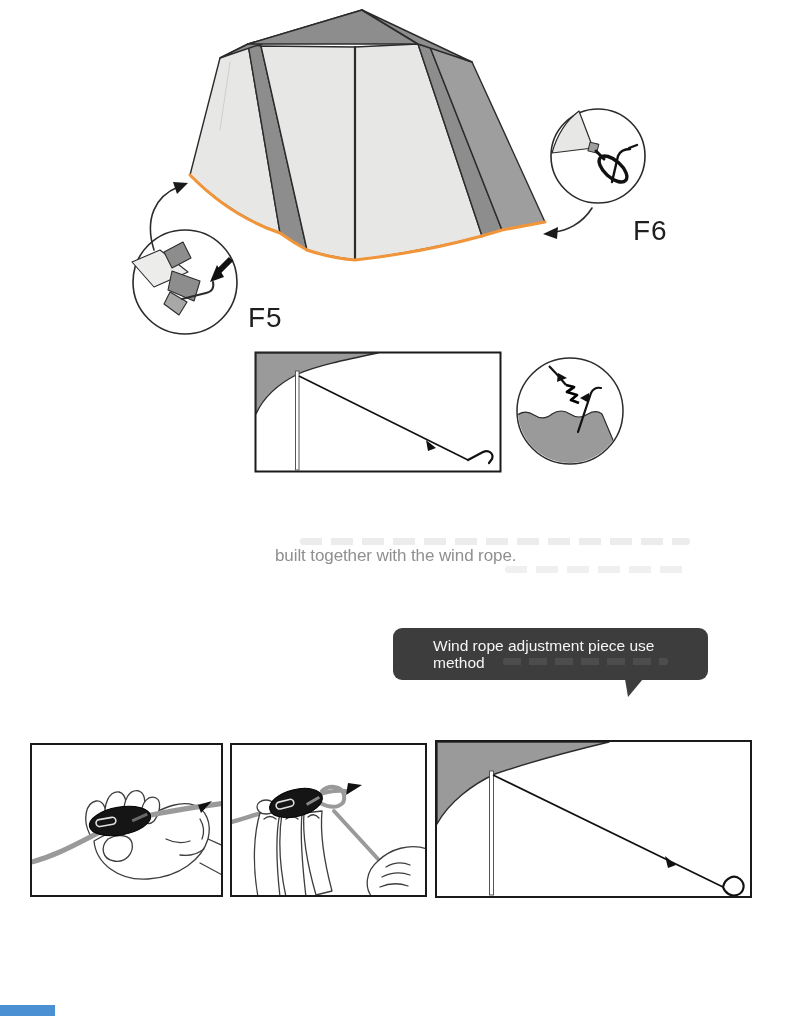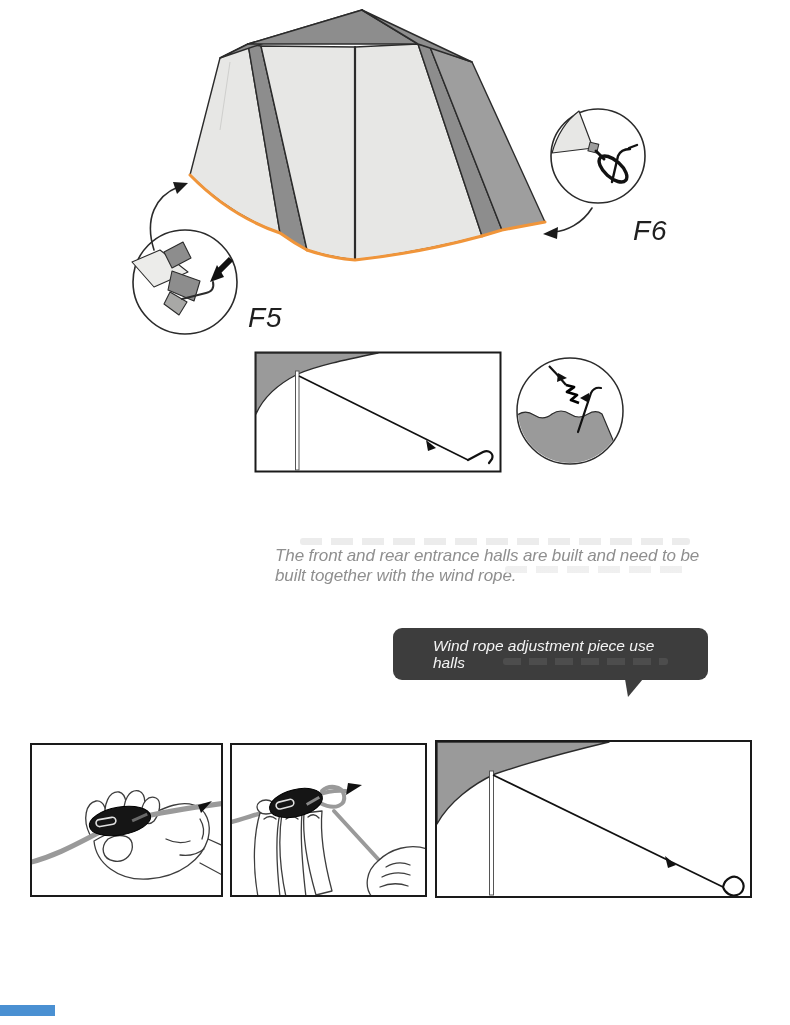--- a/index.html
+++ b/index.html
@@ -1,17 +1,17 @@
 <!DOCTYPE html>
 <html style="--outline: #2b2b2b; --tent-light: #e7e7e5; --tent-gray: #8d8d8d; --tent-gray-side: #9e9e9e; --trim-orange: #f0953a; --ground-gray: #9a9a9a; --rope-gray: #9a9a9a; --text-gray: #8f8f8f; --tooltip-bg: #3d3d3d; --tooltip-text: #f5f5f5; --panel-border: #1a1a1a; --accent-blue: #4a90d2;"><head>
 <meta charset="utf-8">
 <style>
   html,body{margin:0;padding:0;background:#fff;}
   .canvas{position:relative;width:790px;height:1025px;background:#fff;overflow:hidden;
-          font-family:"Liberation Sans",sans-serif;font-style:italic;}
+          font-family:"Liberation Sans",sans-serif;}
   .abs{position:absolute;}
   svg{display:block;}
   .ln{stroke:var(--outline);stroke-linejoin:round;stroke-linecap:round;}
   .callout-label{font-family:"Liberation Sans",sans-serif;font-size:28px;font-weight:500;
                  fill:#1f1f1f;letter-spacing:1px;}
   .desc{color:var(--text-gray);font-size:17px;line-height:1.18;letter-spacing:-0.1px;}
   .ghost{background:repeating-linear-gradient(90deg,#ececec 0 22px,transparent 22px 31px);
          border-radius:3px;}
   .tooltip{background:var(--tooltip-bg);color:var(--tooltip-text);border-radius:9px;
            font-size:15.5px;line-height:1.12;padding:9px 12px 9px 40px;box-sizing:border-box;}
@@ -103,28 +103,27 @@
       <path d="M309,26 C317,34 321,39 326,45" stroke="#111" stroke-width="2.2" fill="none"></path>
       <path d="M326,45 l8,2 l-7,5 l10,3 l-6,5 l8,3" stroke="#000" stroke-width="2.8" fill="none" stroke-linejoin="round"></path>
       <polygon points="318,33 327,38 317,42" fill="#111"></polygon>
       <polygon points="349,63 340,58 349,53" fill="#111"></polygon>
       <path d="M361,48 c-5,-1 -8,1 -10,5 l-13,39" stroke="#111" stroke-width="2.2" fill="none" stroke-linecap="round"></path>
     </g>
   </svg>
 
   <div class="abs ghost" style="left:300px;top:538px;width:390px;height:7px;"></div>
   <div class="abs desc" style="left:275px;top:546px;width:440px;">
-    <div>The front and rear entrance halls are built and need to be</div>
     <div>built together with the wind rope.</div>
   </div>
   <div class="abs ghost" style="left:505px;top:566px;width:185px;height:7px;opacity:.8;"></div>
 
   <div class="abs tooltip" style="left:393px;top:628px;width:315px;height:52px;">
     <div>Wind rope adjustment piece use</div>
-    <div>halls</div>
+    <div>method</div>
     <div class="tt-ghost" style="position:absolute;left:110px;top:30px;width:165px;height:7px;"></div>
     <div class="tooltip-tail" style="position:absolute;left:232px;top:100%;margin-top:-1px;"></div>
   </div>
 
   <svg class="abs" style="left:30px;top:743px;" width="193" height="154" viewBox="0 0 193 154">
     <g fill="#fff" stroke="#3d3d3d" stroke-width="1.3" stroke-linejoin="round" stroke-linecap="round">
       <path d="M64,98 C66,120 88,138 118,136 C150,134 172,116 178,96 C182,80 176,66 164,62 C150,58 136,64 124,70 C104,80 80,88 64,98 Z"></path>
       <path d="M60,92 C52,76 56,60 66,58 C74,57 78,68 76,80 C74,88 68,92 60,92 Z"></path>
       <path d="M76,80 C72,60 80,48 89,49 C97,51 98,65 94,77 C90,85 80,86 76,80 Z"></path>
       <path d="M94,76 C92,56 100,46 109,48 C117,51 116,66 111,76 C107,83 97,82 94,76 Z"></path>

